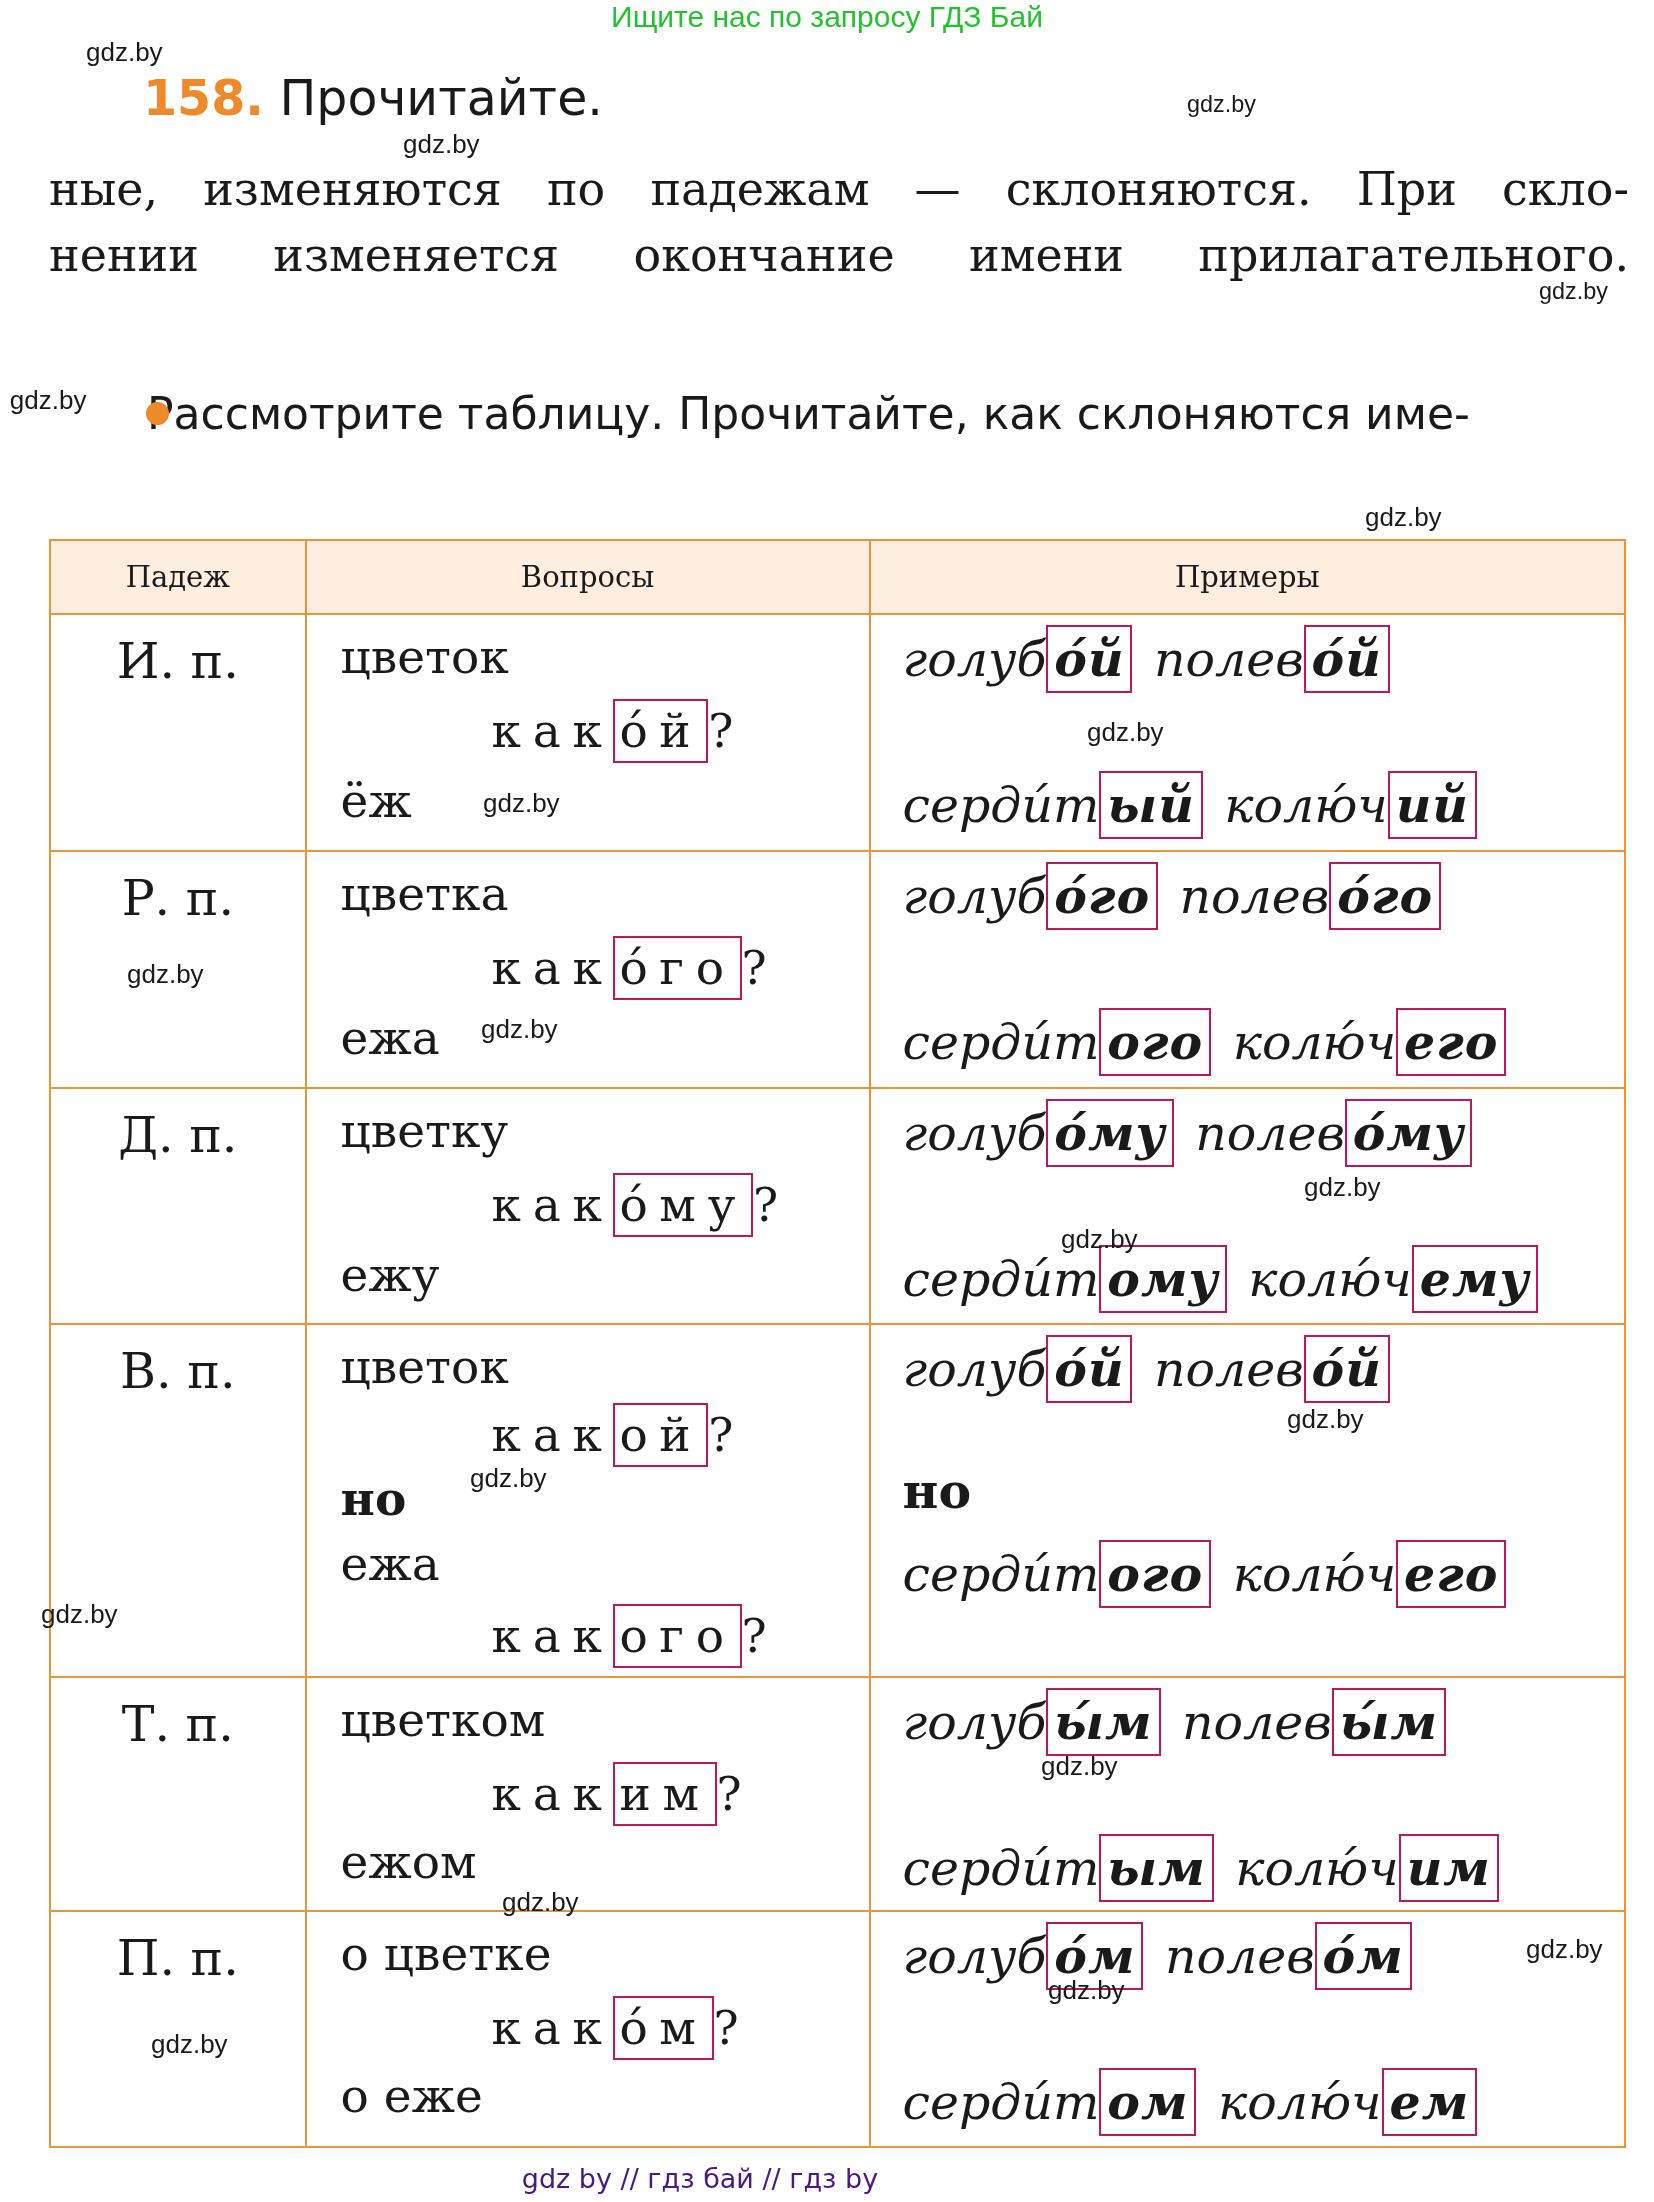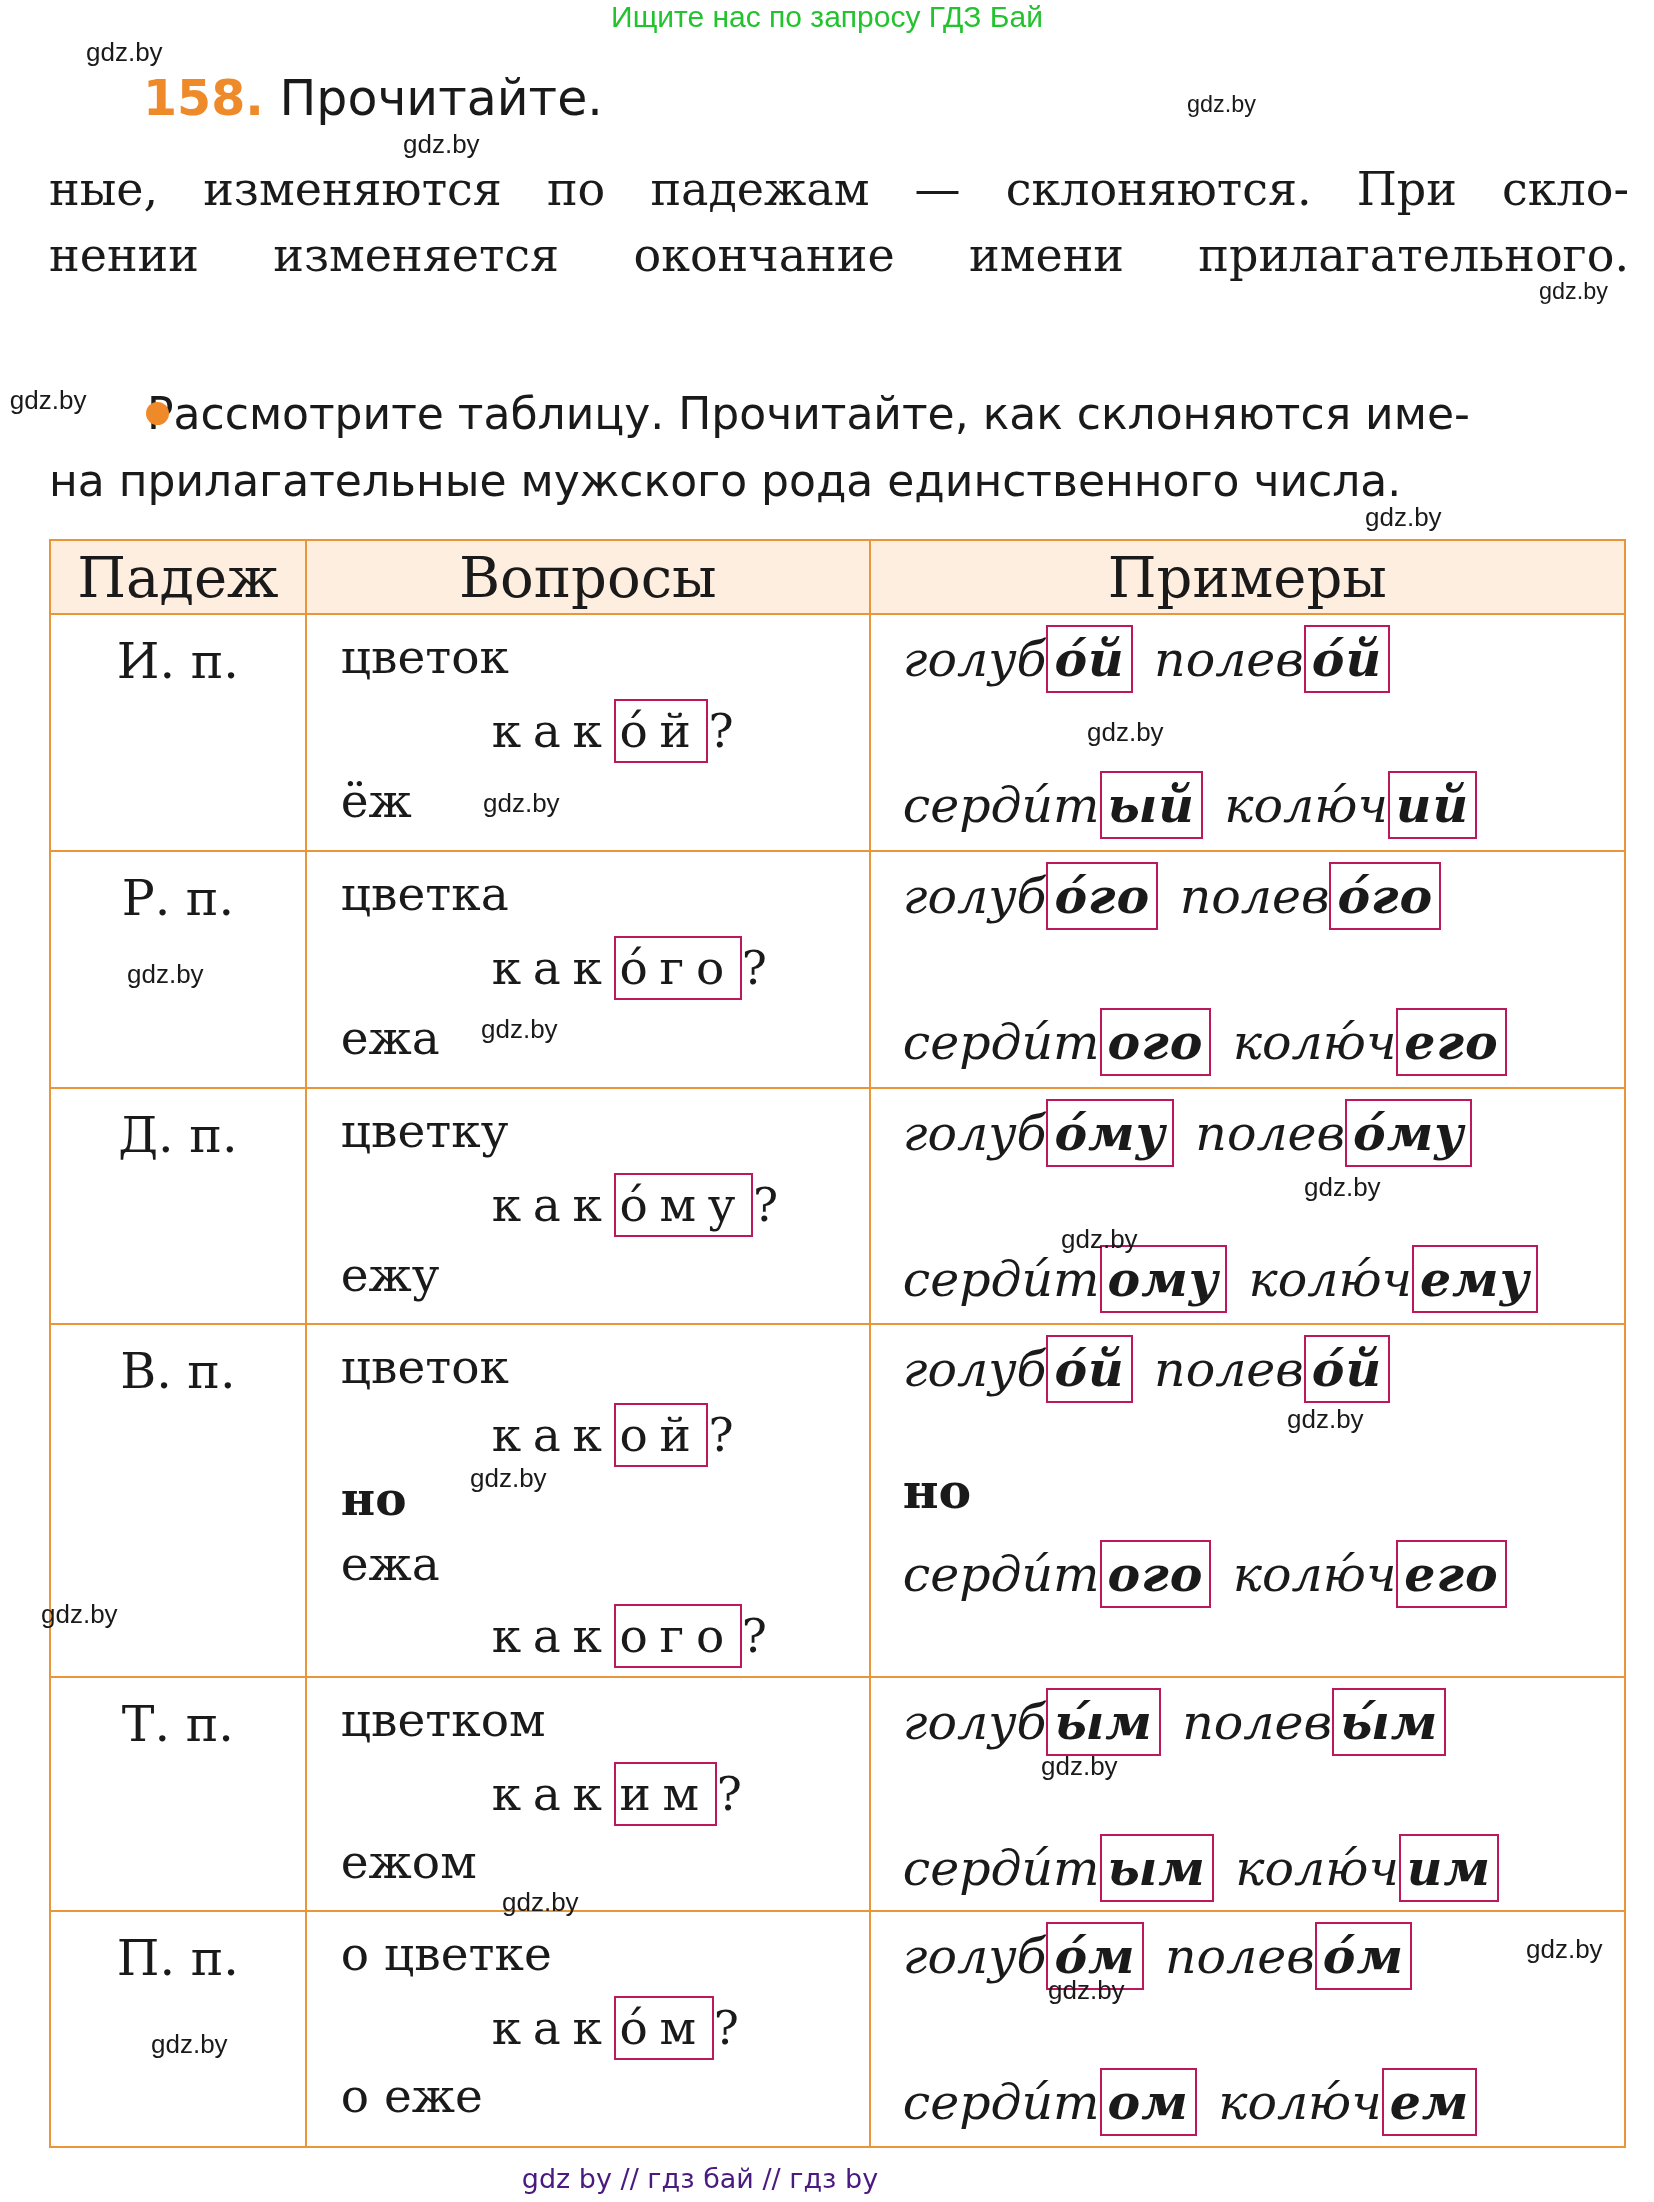--- a/index.html
+++ b/index.html
@@ -12,21 +12,21 @@
   .ex-num { color: #ef8a2a; font-weight: bold; }
   .para { position: absolute; left: 49px; width: 1580px; font-family: "DejaVu Serif", serif; font-size: 46px; line-height: 66px; top: 156px; text-align: justify; }
   .para .line { display: block; white-space: nowrap; text-align-last: justify; }
   .para .line.first { padding-left: 93px; }
   .task { position: absolute; left: 49px; width: 1580px; top: 380px; font-family: "DejaVu Sans", sans-serif; font-size: 44px; line-height: 67px; }
   .task .line { display: block; white-space: nowrap; }
   .task .line.first { padding-left: 98px; position: relative; }
   .bullet { position: absolute; left: 97px; top: 21.5px; width: 23.4px; height: 23.4px; border-radius: 50%; background: #ef8a2a; }
   table.decl { position: absolute; left: 49px; top: 539px; width: 1577px; border-collapse: collapse; }
   table.decl td, table.decl th { border: 2.9px solid #e9953a; padding: 0; vertical-align: top; }
-  table.decl th { background: #fdeedf; font-weight: normal; font-size: 56px; height: 72px; text-align: center; vertical-align: middle; }
+  table.decl th { background: #fdeedf; font-weight: normal; font-size: 29px; height: 72px; text-align: center; vertical-align: middle; }
   .c1 { width: 254px; } .c2 { width: 563px; } .c3 { width: 755px; }
   .case { font-size: 49px; text-align: center; padding-top: 17.6px !important; }
   .q { position: relative; font-size: 47px; }
   .q .ln { position: absolute; left: 34px; white-space: nowrap; }
   .q .ln.ind { left: 185px; letter-spacing: 11.7px; }
   .box { display: inline-block; border: 2px solid #be185d; padding: 0 3.9px; line-height: 60px; letter-spacing: 11.7px; }
   .ex { position: relative; font-style: italic; font-size: 49px; }
   .ex .ln { position: absolute; left: 32px; white-space: nowrap; }
   .ex .box { font-weight: bold; letter-spacing: 1px; padding: 0 5.9px; line-height: 64px; }
   .ex .gap { display: inline-block; width: 21.5px; }
@@ -53,21 +53,20 @@
 <div class="para">
   <span class="line">ные, изменяются по падежам — склоняются. При скло-</span>
   <span class="line" style="text-align-last:justify">нении изменяется окончание имени прилагательного.</span>
 </div>
 
 <div class="task">
   <span class="line first">
     <span class="bullet"></span>
     <span>Рассмотрите таблицу. Прочитайте, как склоняются име-</span>
   </span>
-  <span class="line">на прилагательные мужского рода единственного числа.</span>
 </div>
 
 <table class="decl">
   <tbody>
       <tr>
     <th class="c1">Падеж</th>
     <th class="c2">Вопросы</th>
     <th class="c3">Примеры</th>
   </tr>
   </tbody>

